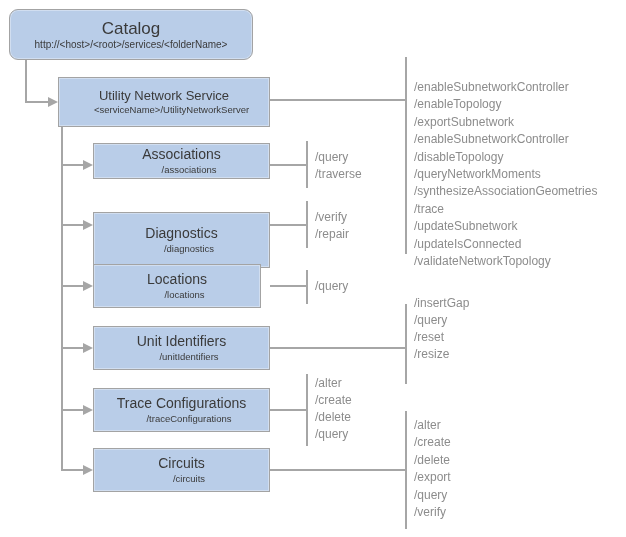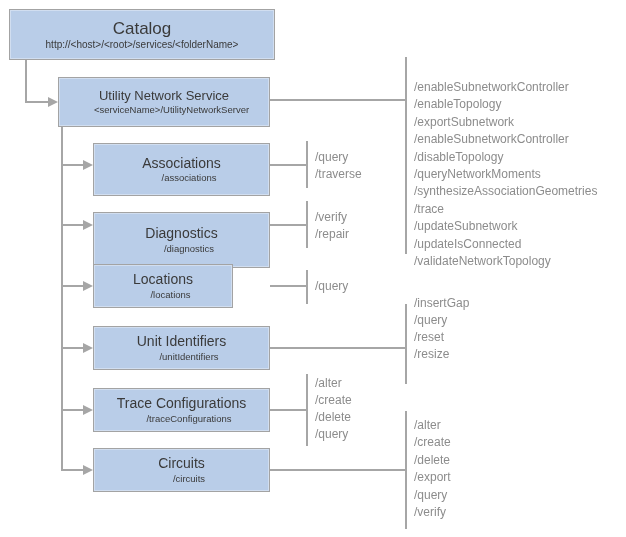--- a/index.html
+++ b/index.html
@@ -41,21 +41,21 @@
     position:absolute;color:var(--op-text);font-size:12px;line-height:17.4px;
     white-space:nowrap;
   }
   .ops.tight{line-height:17px;}
 </style>
 </head>
 <body>
 
 <div id="canvas">
 
-  <div class="node" style="left:9px;top:9px;width:266px;height:51px;">
+  <div class="node" style="left:9px;top:9px;width:244px;height:51px;border-radius:9px;">
     <div class="node-title t-lg">Catalog</div>
     <div class="node-sub s-md">http://&lt;host&gt;/&lt;root&gt;/services/&lt;folderName&gt;</div>
   </div>
 
   <div class="node" style="left:58px;top:77px;width:212px;height:50px;">
     <div class="node-title t-md">Utility Network Service</div>
     <div class="node-sub s-sm">&lt;serviceName&gt;/UtilityNetworkServer</div>
   </div>
 
   <div class="vline" style="left:25px;top:60px;height:43px;"></div>
@@ -70,29 +70,29 @@
   <div class="arrow-right" style="left:83px;top:220px;"></div>
   <div class="hline" style="left:61px;top:285px;width:24px;"></div>
   <div class="arrow-right" style="left:83px;top:281px;"></div>
   <div class="hline" style="left:61px;top:347px;width:24px;"></div>
   <div class="arrow-right" style="left:83px;top:343px;"></div>
   <div class="hline" style="left:61px;top:409px;width:24px;"></div>
   <div class="arrow-right" style="left:83px;top:405px;"></div>
   <div class="hline" style="left:61px;top:469px;width:24px;"></div>
   <div class="arrow-right" style="left:83px;top:465px;"></div>
 
-  <div class="node" style="left:93px;top:143px;width:177px;height:53px;">
+  <div class="node" style="left:93px;top:143px;width:177px;height:36px;">
     <div class="node-title t-sm">Associations</div>
     <div class="node-sub s-sm">/associations</div>
   </div>
   <div class="node" style="left:93px;top:212px;width:177px;height:56px;">
     <div class="node-title t-sm">Diagnostics</div>
     <div class="node-sub s-sm">/diagnostics</div>
   </div>
-  <div class="node" style="left:93px;top:264px;width:140px;height:44px;">
+  <div class="node" style="left:93px;top:264px;width:168px;height:44px;">
     <div class="node-title t-sm">Locations</div>
     <div class="node-sub s-sm">/locations</div>
   </div>
   <div class="node" style="left:93px;top:326px;width:177px;height:44px;">
     <div class="node-title t-sm">Unit Identifiers</div>
     <div class="node-sub s-sm">/unitIdentifiers</div>
   </div>
   <div class="node" style="left:93px;top:388px;width:177px;height:44px;">
     <div class="node-title t-sm">Trace Configurations</div>
     <div class="node-sub s-sm">/traceConfigurations</div>

